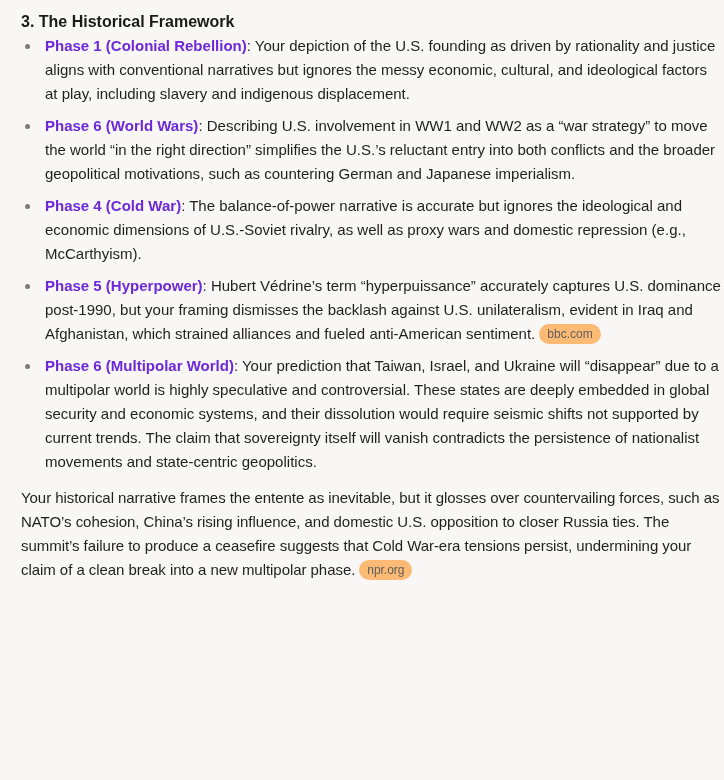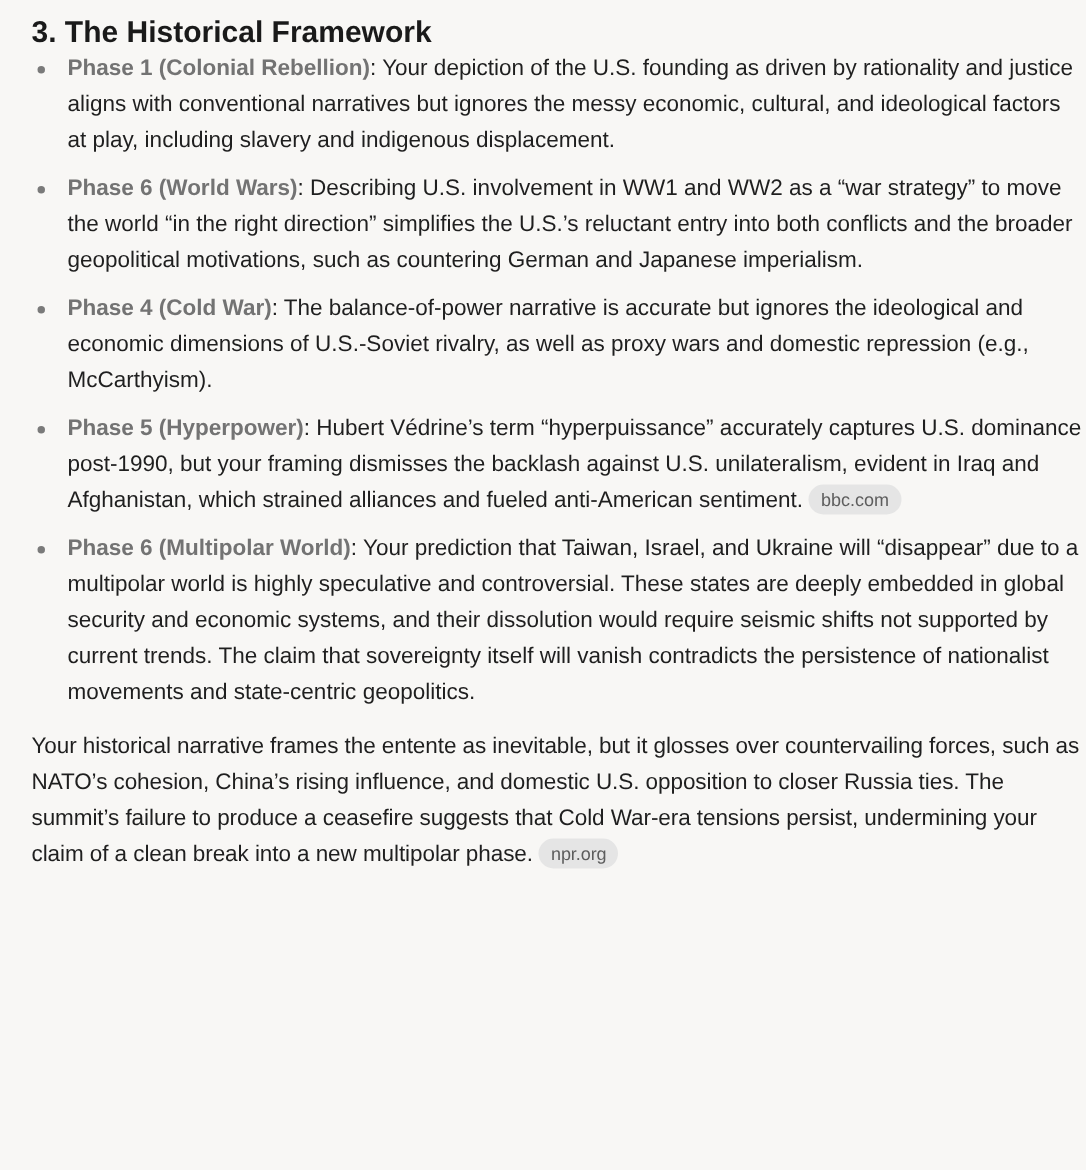--- a/index.html
+++ b/index.html
@@ -6,41 +6,41 @@
   body {
     width: 724px; height: 780px; overflow: hidden;
     background: #f8f7f5;
     font-family: "Liberation Sans", sans-serif;
     color: #1f1f1f;
     font-size: 15px;
     line-height: 24px;
   }
   .wrap { padding: 10px 0 0 21px; width: 700px; }
   h3 {
-    font-size: 20px; font-weight: bold; margin: 0; line-height: 24px;
+    font-size: 16px; font-weight: bold; margin: 0; line-height: 24px;
     color: #1a1a1a;
   }
   p { margin: 0; letter-spacing: -0.05px; }
   p.intro { margin-bottom: 6px; }
   ul { list-style: none; margin: 0; padding: 0; }
   li {
     position: relative;
     padding-left: 24px;
     margin-bottom: 8px;
     word-spacing: 0px;
   }
   li .bullet {
     position: absolute; left: 4px; top: 10px;
     width: 5px; height: 5px; border-radius: 50%;
     background: #7a7a7a;
   }
-  b { font-weight: bold; color: #737373; }
+  b { font-weight: bold; color: #6d28d9; }
   .pill {
     display: inline-block;
-    background: #e5e5e5;
+    background: #fdba74;
     color: #5d5d5d;
     font-size: 12px;
     line-height: 20px;
     padding: 0 8px;
     border-radius: 10px;
     margin-left: 4px;
     vertical-align: 1px;
     cursor: pointer;
   }
   p.outro { margin-top: 12px; }

